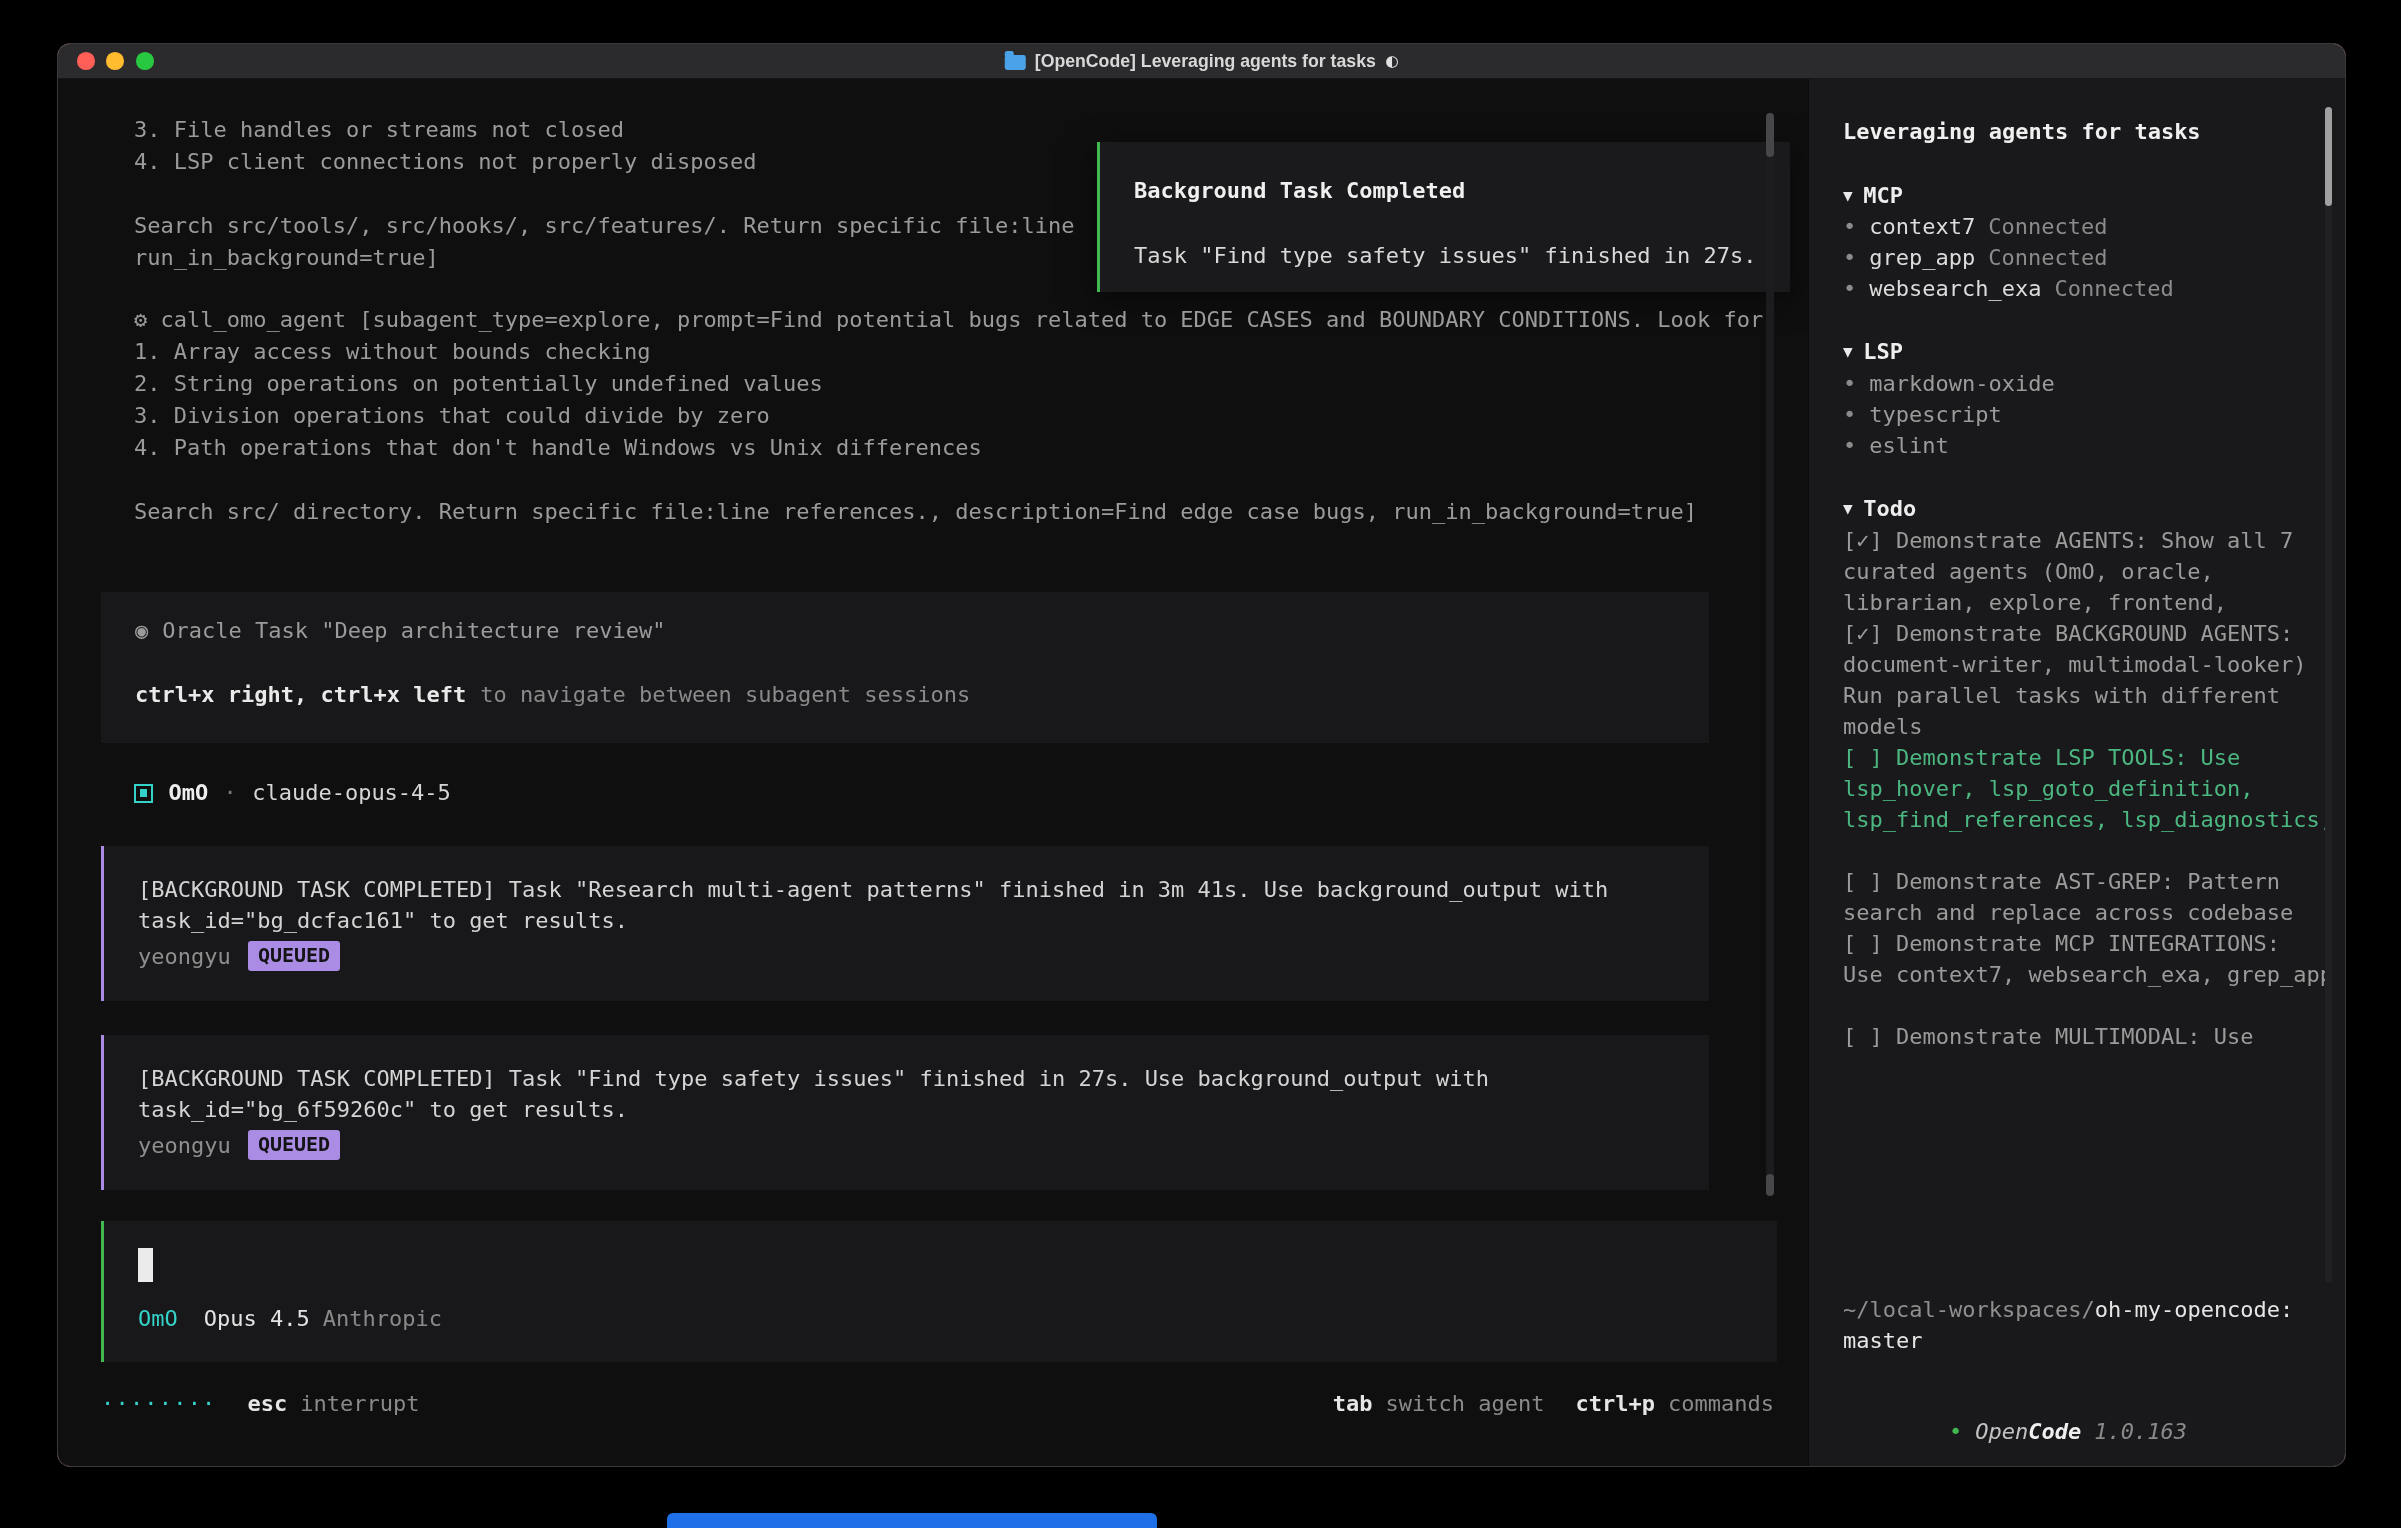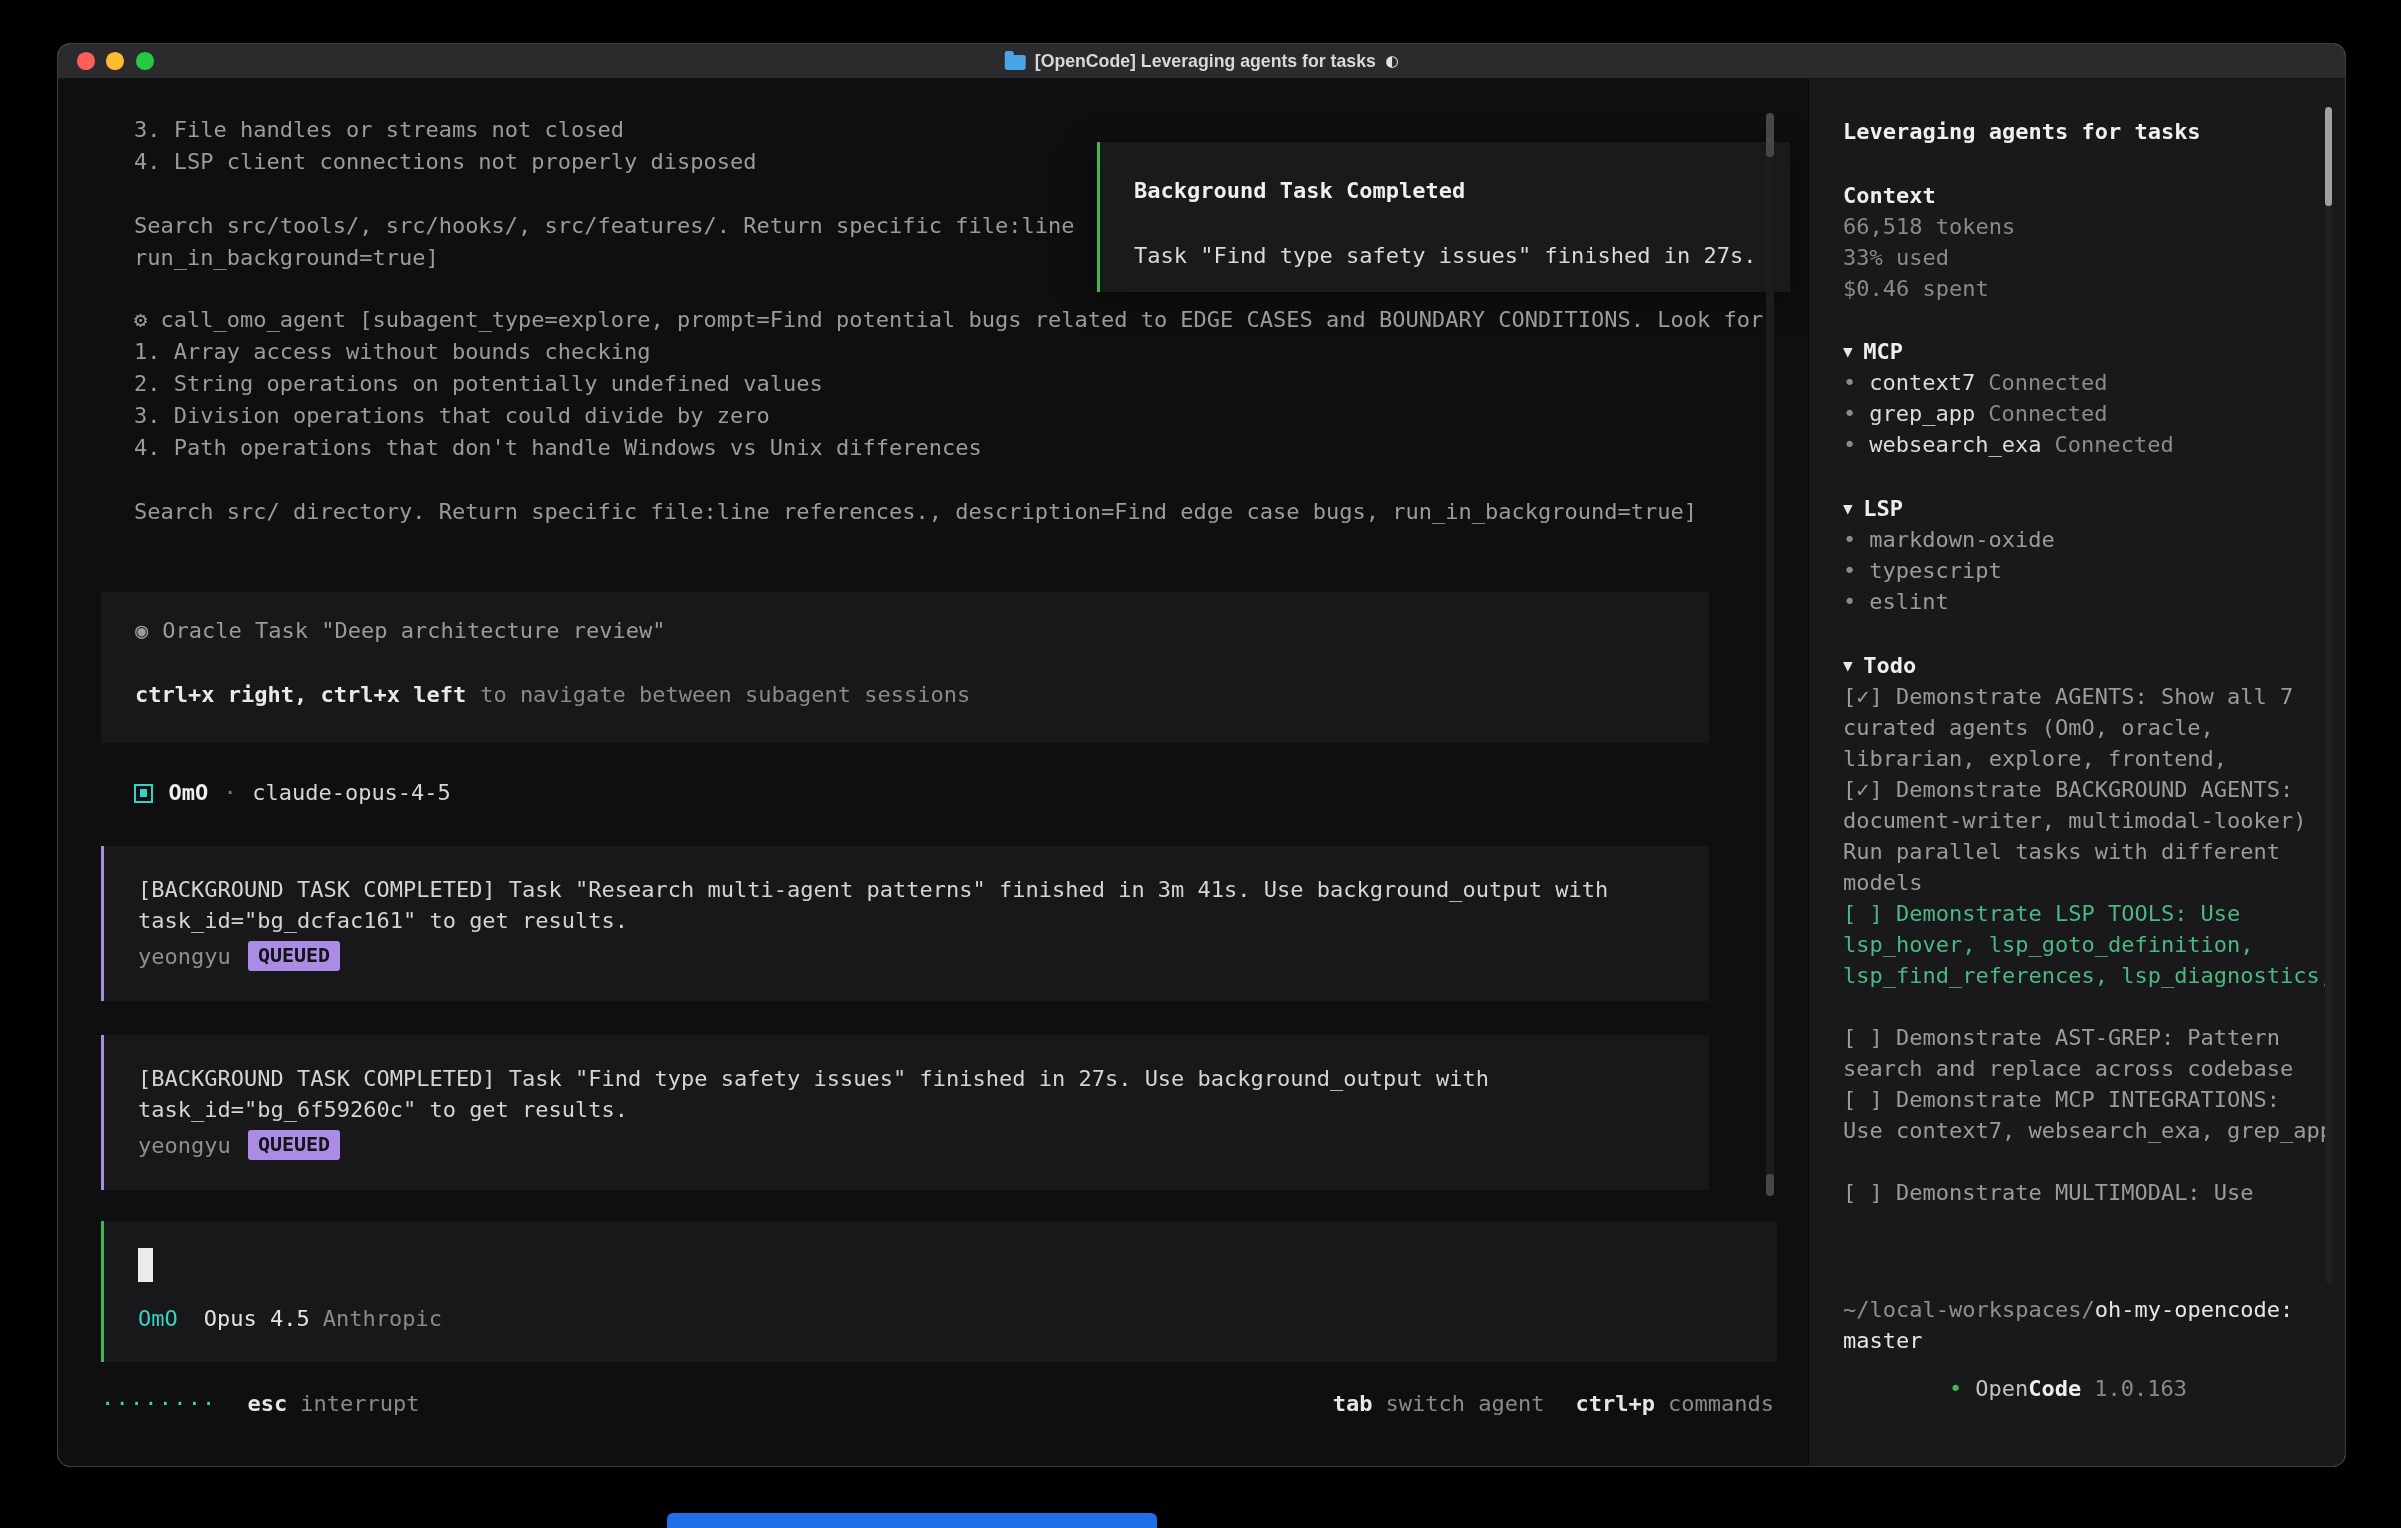--- a/index.html
+++ b/index.html
@@ -99,21 +99,21 @@
   .sb-item-dim .bullet{ color:#8b8b8b; margin-right:13px; }
   .sb-item-dim .name{ color:#9b9b9b; }
   .todo-line{ white-space:pre; min-height:31px; }
   .todo-line.gray{ color:#9b9b9b; }
   .todo-line.green{ color:#4cb781; }
 
   .workspace{ position:absolute; left:34px; top:1215px; line-height:31px; }
   .ws-dim{ color:#8f8f8f; }
   .ws-bright{ color:#e6e6e6; }
 
-  .sb-footer{ position:absolute; left:34px; top:1263px; white-space:pre; }
+  .sb-footer{ position:absolute; left:34px; top:1306px; white-space:pre;font-style:italic; }
   .sb-footer .fbullet{ color:#3fb950; margin-right:13px; }
   .sb-footer .fname-a{ color:#c2c2c2; }
   .sb-footer .fname-b{ color:#efefef; font-weight:700; }
   .sb-footer .fver{ color:#8a8a8a; margin-left:13px; }
 
   .side-scroll-track{ position:absolute; right:13px; top:28px; width:7px; height:1176px; background:#202022; border-radius:3.5px; }
   .side-scroll-thumb{ position:absolute; right:13px; top:28px; width:7px; height:99px; background:#a0a0a0; border-radius:3.5px; }
 
   .bg-strip{ position:absolute; left:667px; bottom:0; width:490px; height:15.4px; background:#1e6fe8; border-radius:5.9px 5.9px 0 0; }
 </style>
@@ -222,29 +222,20 @@
         <div class="main-thumb-top"></div>
         <div class="main-thumb-bottom"></div>
       </div>
 
     </div>
 
     <aside class="sidebar">
 
       <div class="sb-title">Leveraging agents for tasks</div>
 
-      <div class="sb-section">
-        <div class="sb-header"><span class="hdr">Context</span></div>
-        <div>
-
-        <div class="sb-line dim">66,518 tokens</div>
-            <div class="sb-line dim">33% used</div>
-            <div class="sb-line dim">$0.46 spent</div>
-          </div>
-      </div>
 
       <div class="sb-section">
         <div class="sb-header"><span class="caret">▼</span><span class="hdr">MCP</span></div>
         <div>
 
             <div class="sb-line sb-item"><span class="bullet">•</span><span class="name">context7</span><span class="status">Connected</span></div>
 
             <div class="sb-line sb-item"><span class="bullet">•</span><span class="name">grep_app</span><span class="status">Connected</span></div>
 
             <div class="sb-line sb-item"><span class="bullet">•</span><span class="name">websearch_exa</span><span class="status">Connected</span></div>

